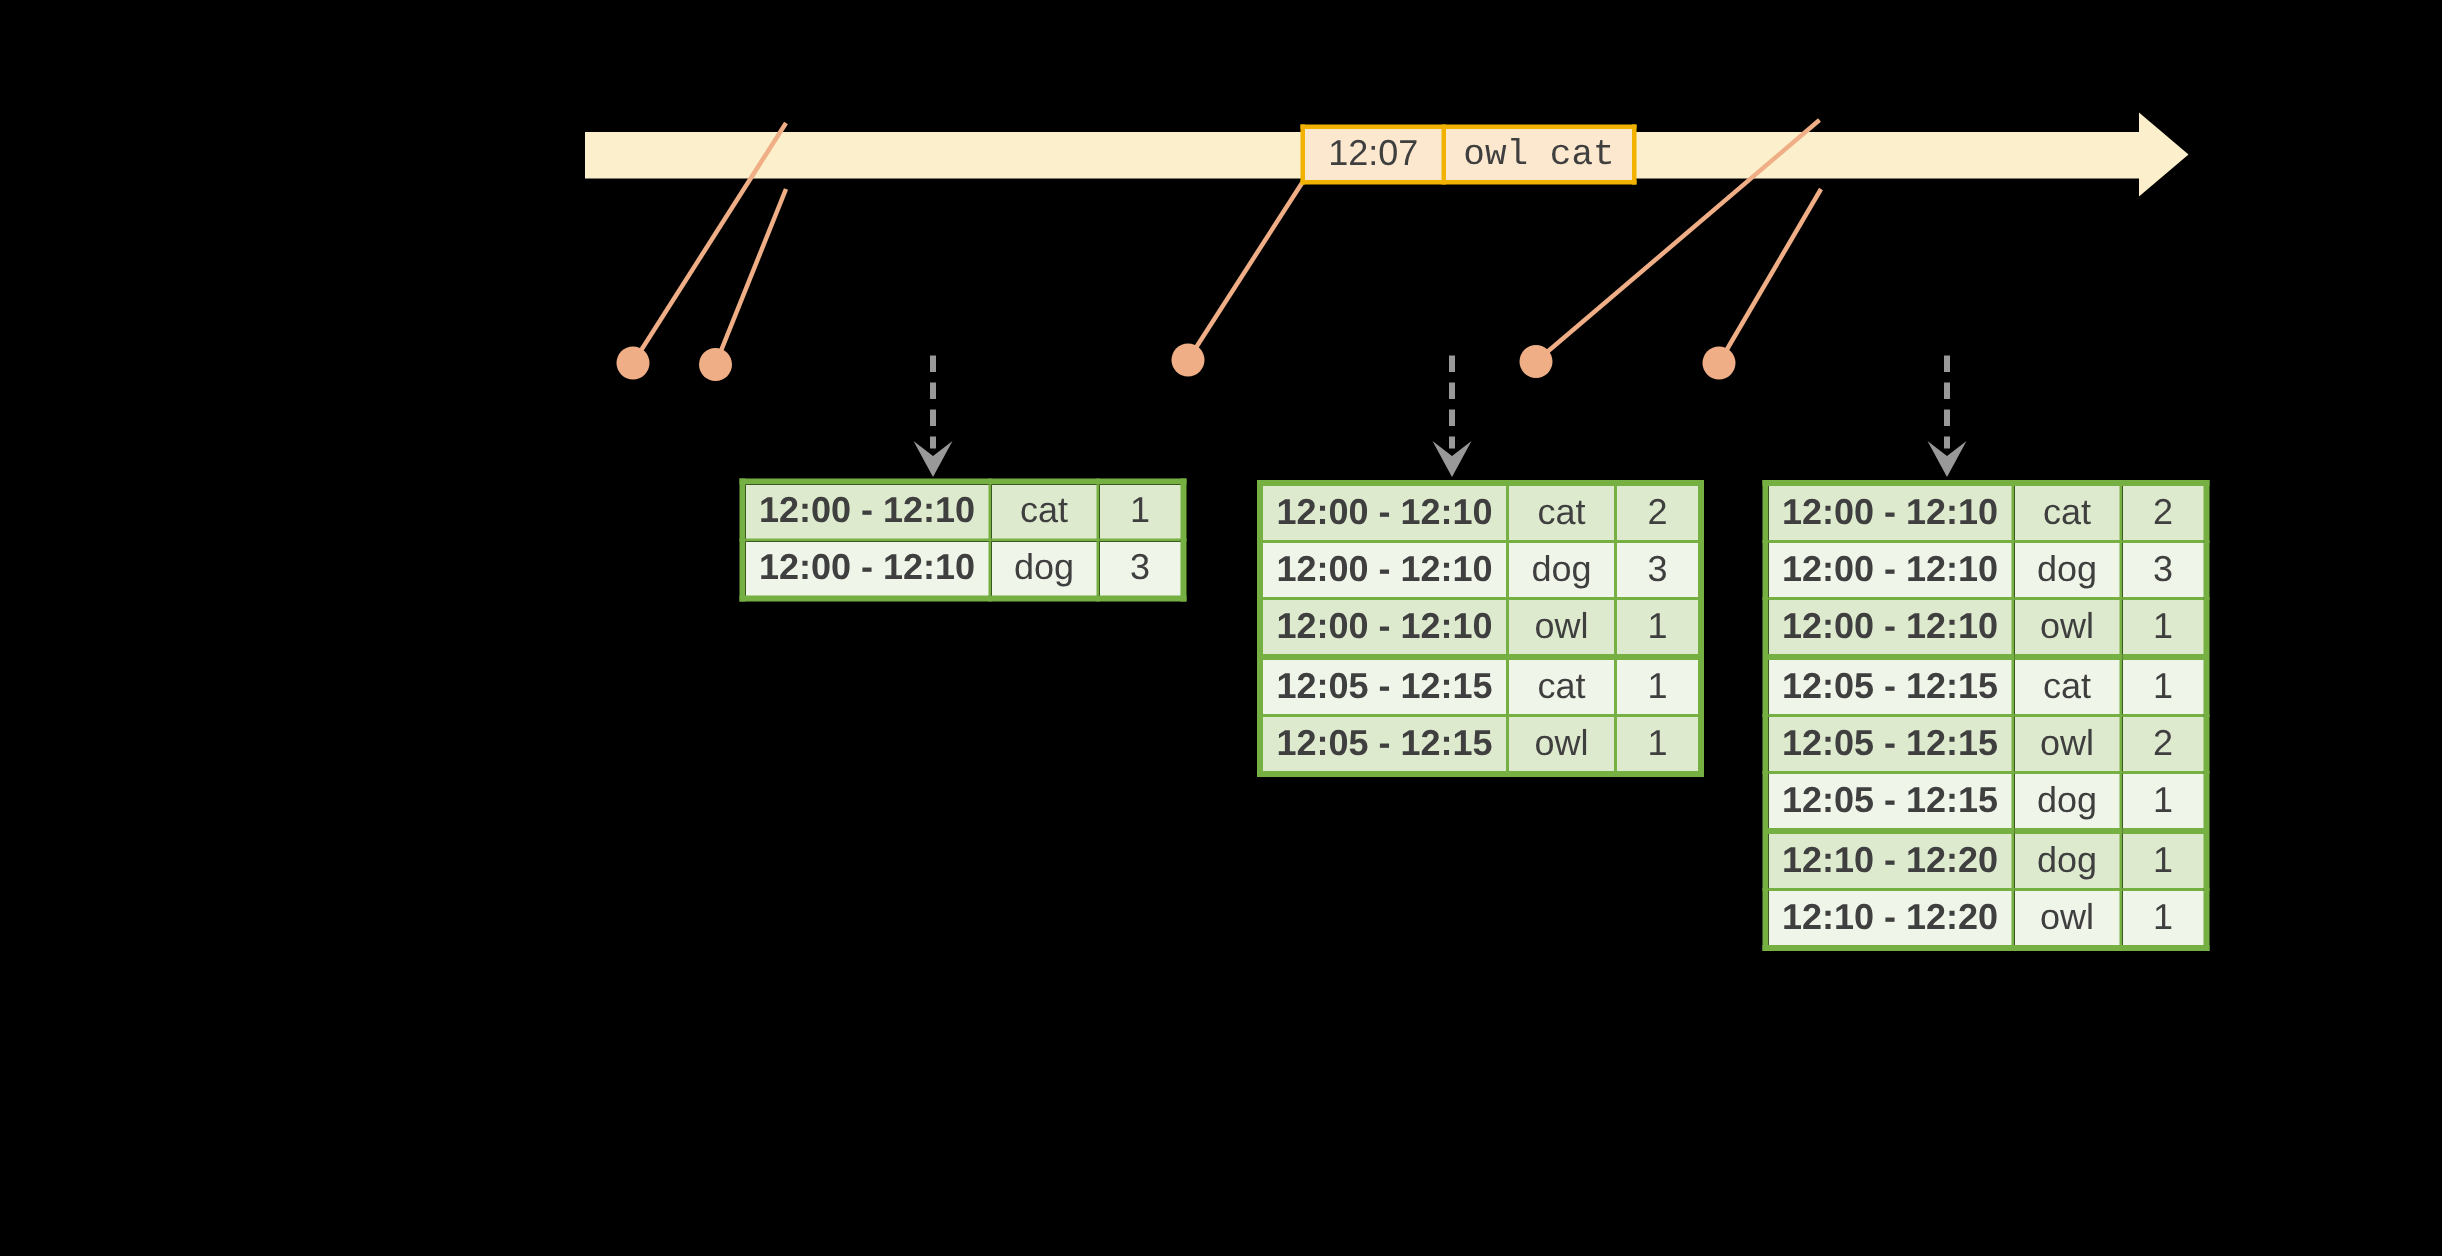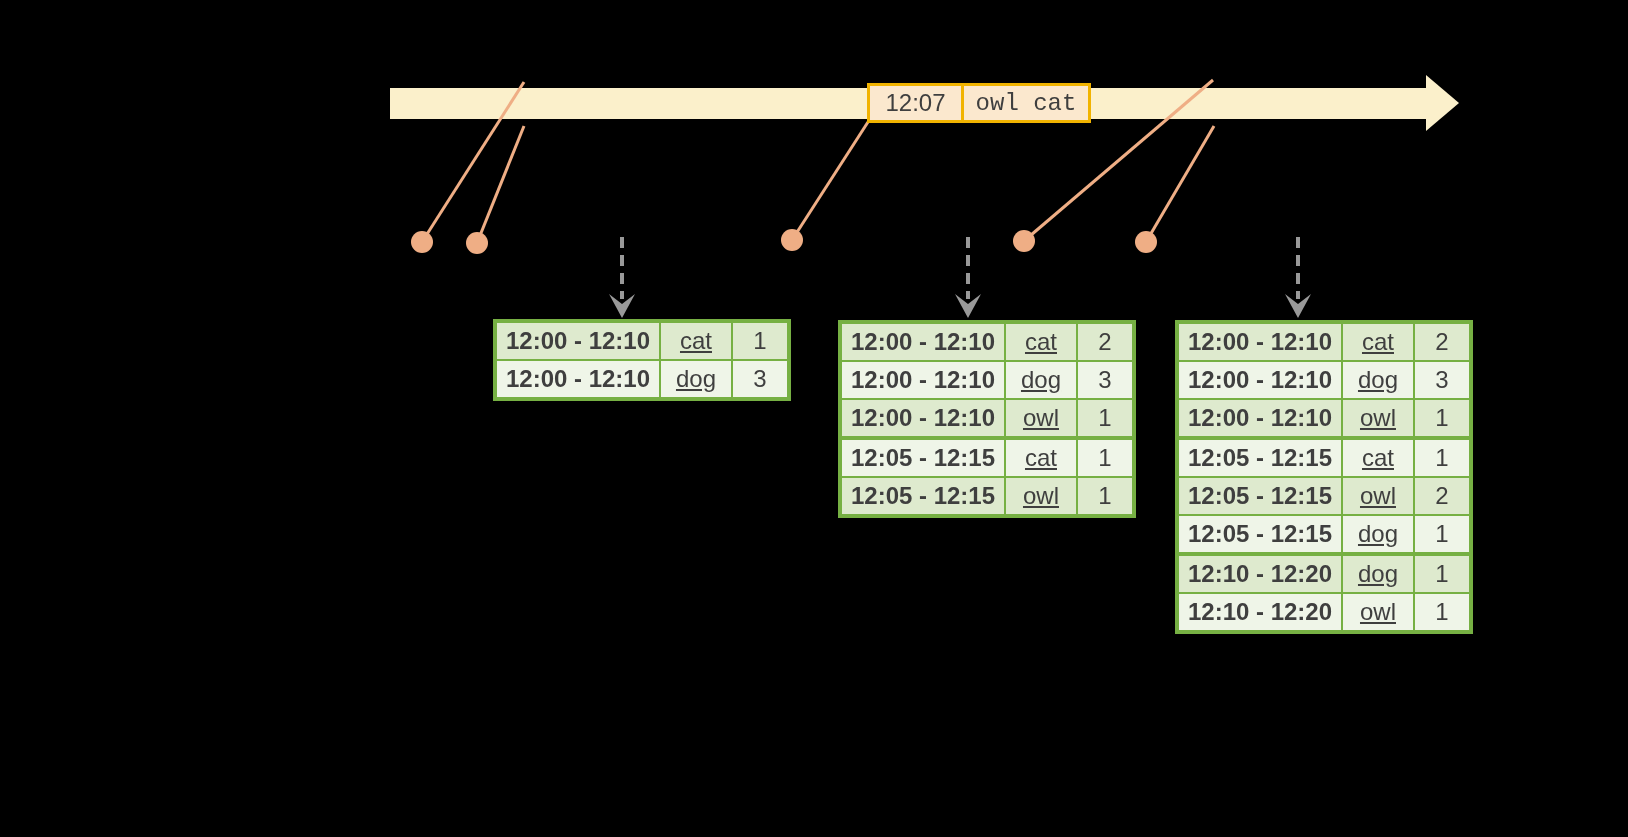--- a/index.html
+++ b/index.html
@@ -34,21 +34,21 @@
   #events-3 td:first-child{width:70px;}
   #events-3 td:last-child{width:99px;}
 
   
   .result-table{border:4px solid var(--green,#76B043);}
   .result-table td{border:2px solid var(--green,#76B043);height:36px;}
   .result-table tr:nth-child(odd) td{background:var(--sage,#DEEACE);}
   .result-table tr:nth-child(even) td{background:var(--mint,#EFF5E8);}
   .result-table tr.group-start td{border-top:4px solid var(--green,#76B043);}
   .result-table td:nth-child(1){width:150px;font-weight:bold;}
-  .result-table td:nth-child(2){width:58px;text-decoration:underline;}
+  .result-table td:nth-child(2){width:58px;}
   .result-table td:nth-child(3){width:42px;}
   #result-1{left:493px;top:319px;}
   #result-2{left:838px;top:320px;}
   #result-3{left:1175px;top:320px;}
 
   
   .tl-fill{fill:var(--timeline,#FBF0CB);}
   .salmon-line{stroke:var(--salmon,#EFAE85);stroke-width:3;}
   .salmon-dot{fill:var(--salmon,#EFAE85);}
   .trigger-line{stroke:var(--gray,#999999);stroke-width:4;stroke-dasharray:11 7;}

